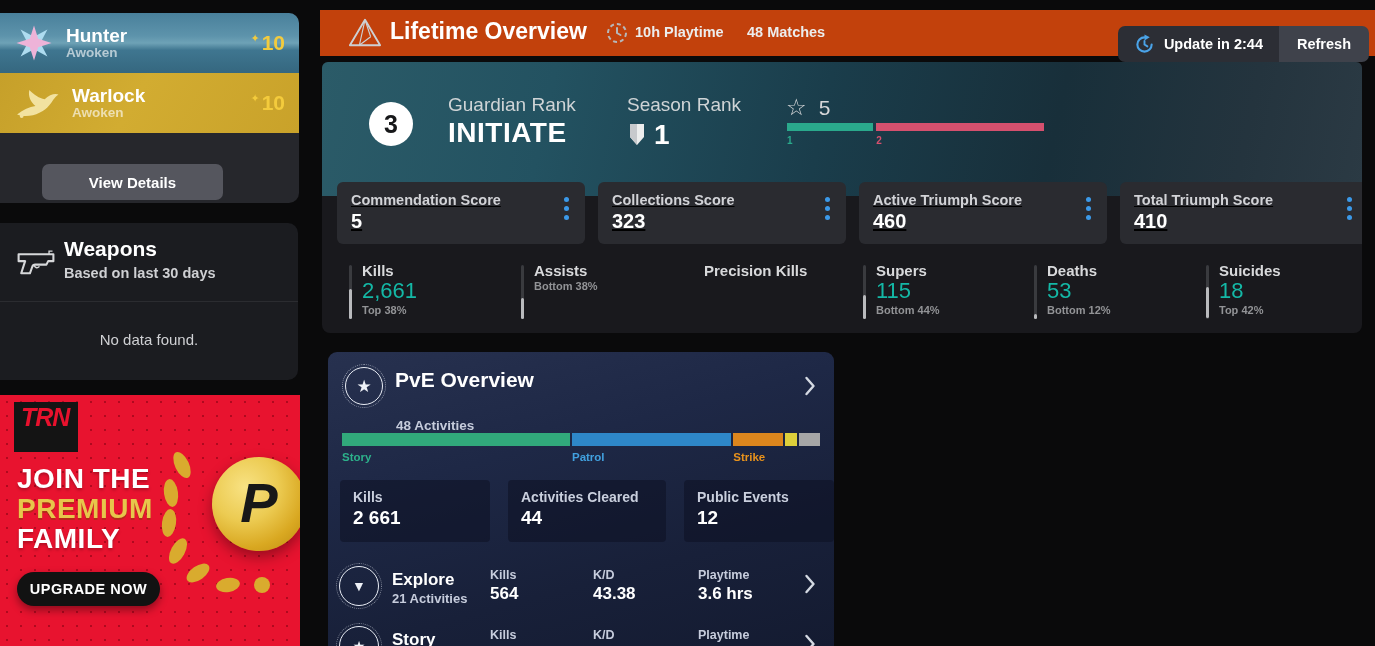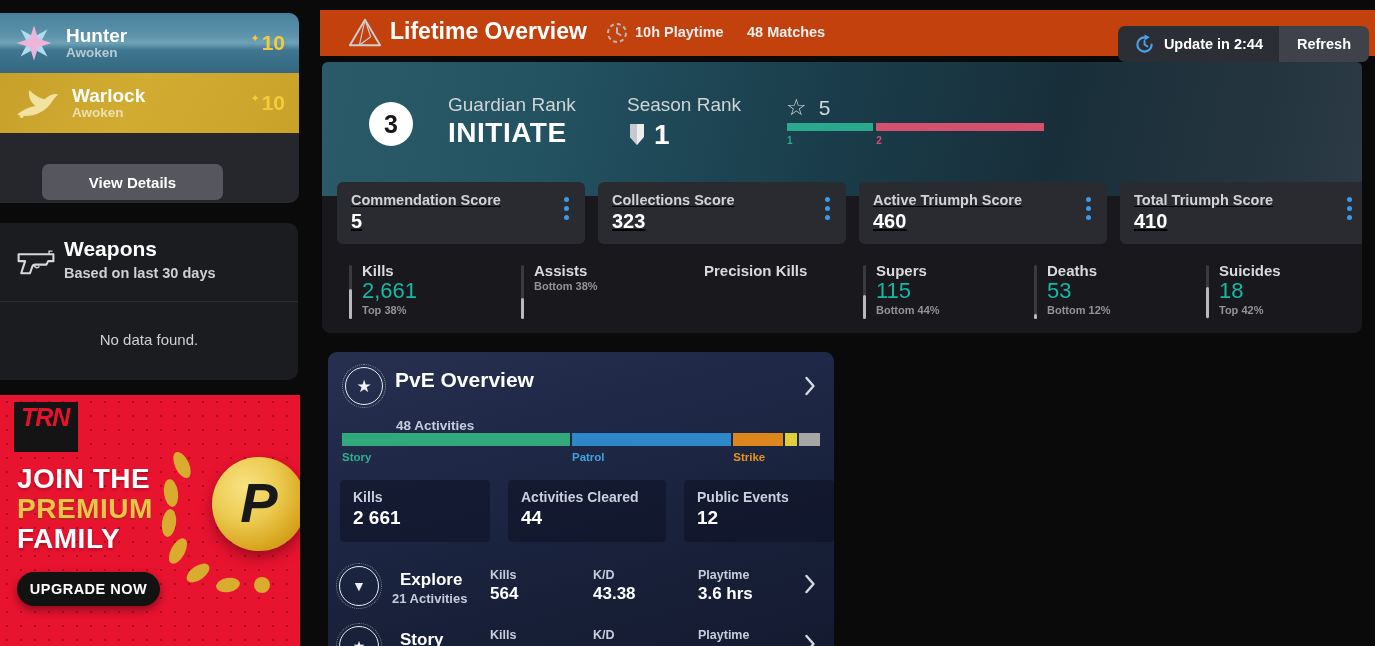--- a/index.html
+++ b/index.html
@@ -104,21 +104,21 @@
 
   .pve-boxes { position:absolute; left:12px; top:128px; display:flex; gap:18px; }
   .pve-box { height:62px; background:rgba(12,17,34,.55); border-radius:4px; padding:9px 13px; }
   .pve-box-label { color:#c9cfdd; font-size:14px; font-weight:600; }
   .pve-box-value { color:#fff; font-size:19px; font-weight:800; margin-top:2px; }
 
   .pve-row { position:absolute; left:0; width:100%; height:54px; cursor:pointer; }
   .pve-row-explore { top:212px; }
   .pve-row-story { top:272px; }
   .pr-icon { position:absolute; left:11px; top:2px; width:40px; height:40px; border-radius:50%; border:1.6px solid #e9edf5; outline:1px dotted rgba(233,237,245,.5); outline-offset:2px; display:flex; align-items:center; justify-content:center; color:#eef1f7; font-size:14px; }
-  .pr-name { position:absolute; left:72px; top:6px; color:#fff; font-size:17px; font-weight:800; }
+  .pr-name { position:absolute; left:64px; top:6px; color:#fff; font-size:17px; font-weight:800; }
   .pr-activities { position:absolute; left:64px; top:27px; color:#c6ccdc; font-size:13px; font-weight:600; }
   .pr-cell { position:absolute; top:4px; }
   .pr-cell-kills { left:162px; } .pr-cell-kd { left:265px; } .pr-cell-playtime { left:370px; }
   .pr-cell-label { color:#c6ccdc; font-size:12.5px; font-weight:600; }
   .pr-cell-value { color:#fff; font-size:17px; font-weight:800; margin-top:2px; }
   .pr-chevron { position:absolute; right:18px; top:10px; }
 </style>
 </head>
 <body>
 

